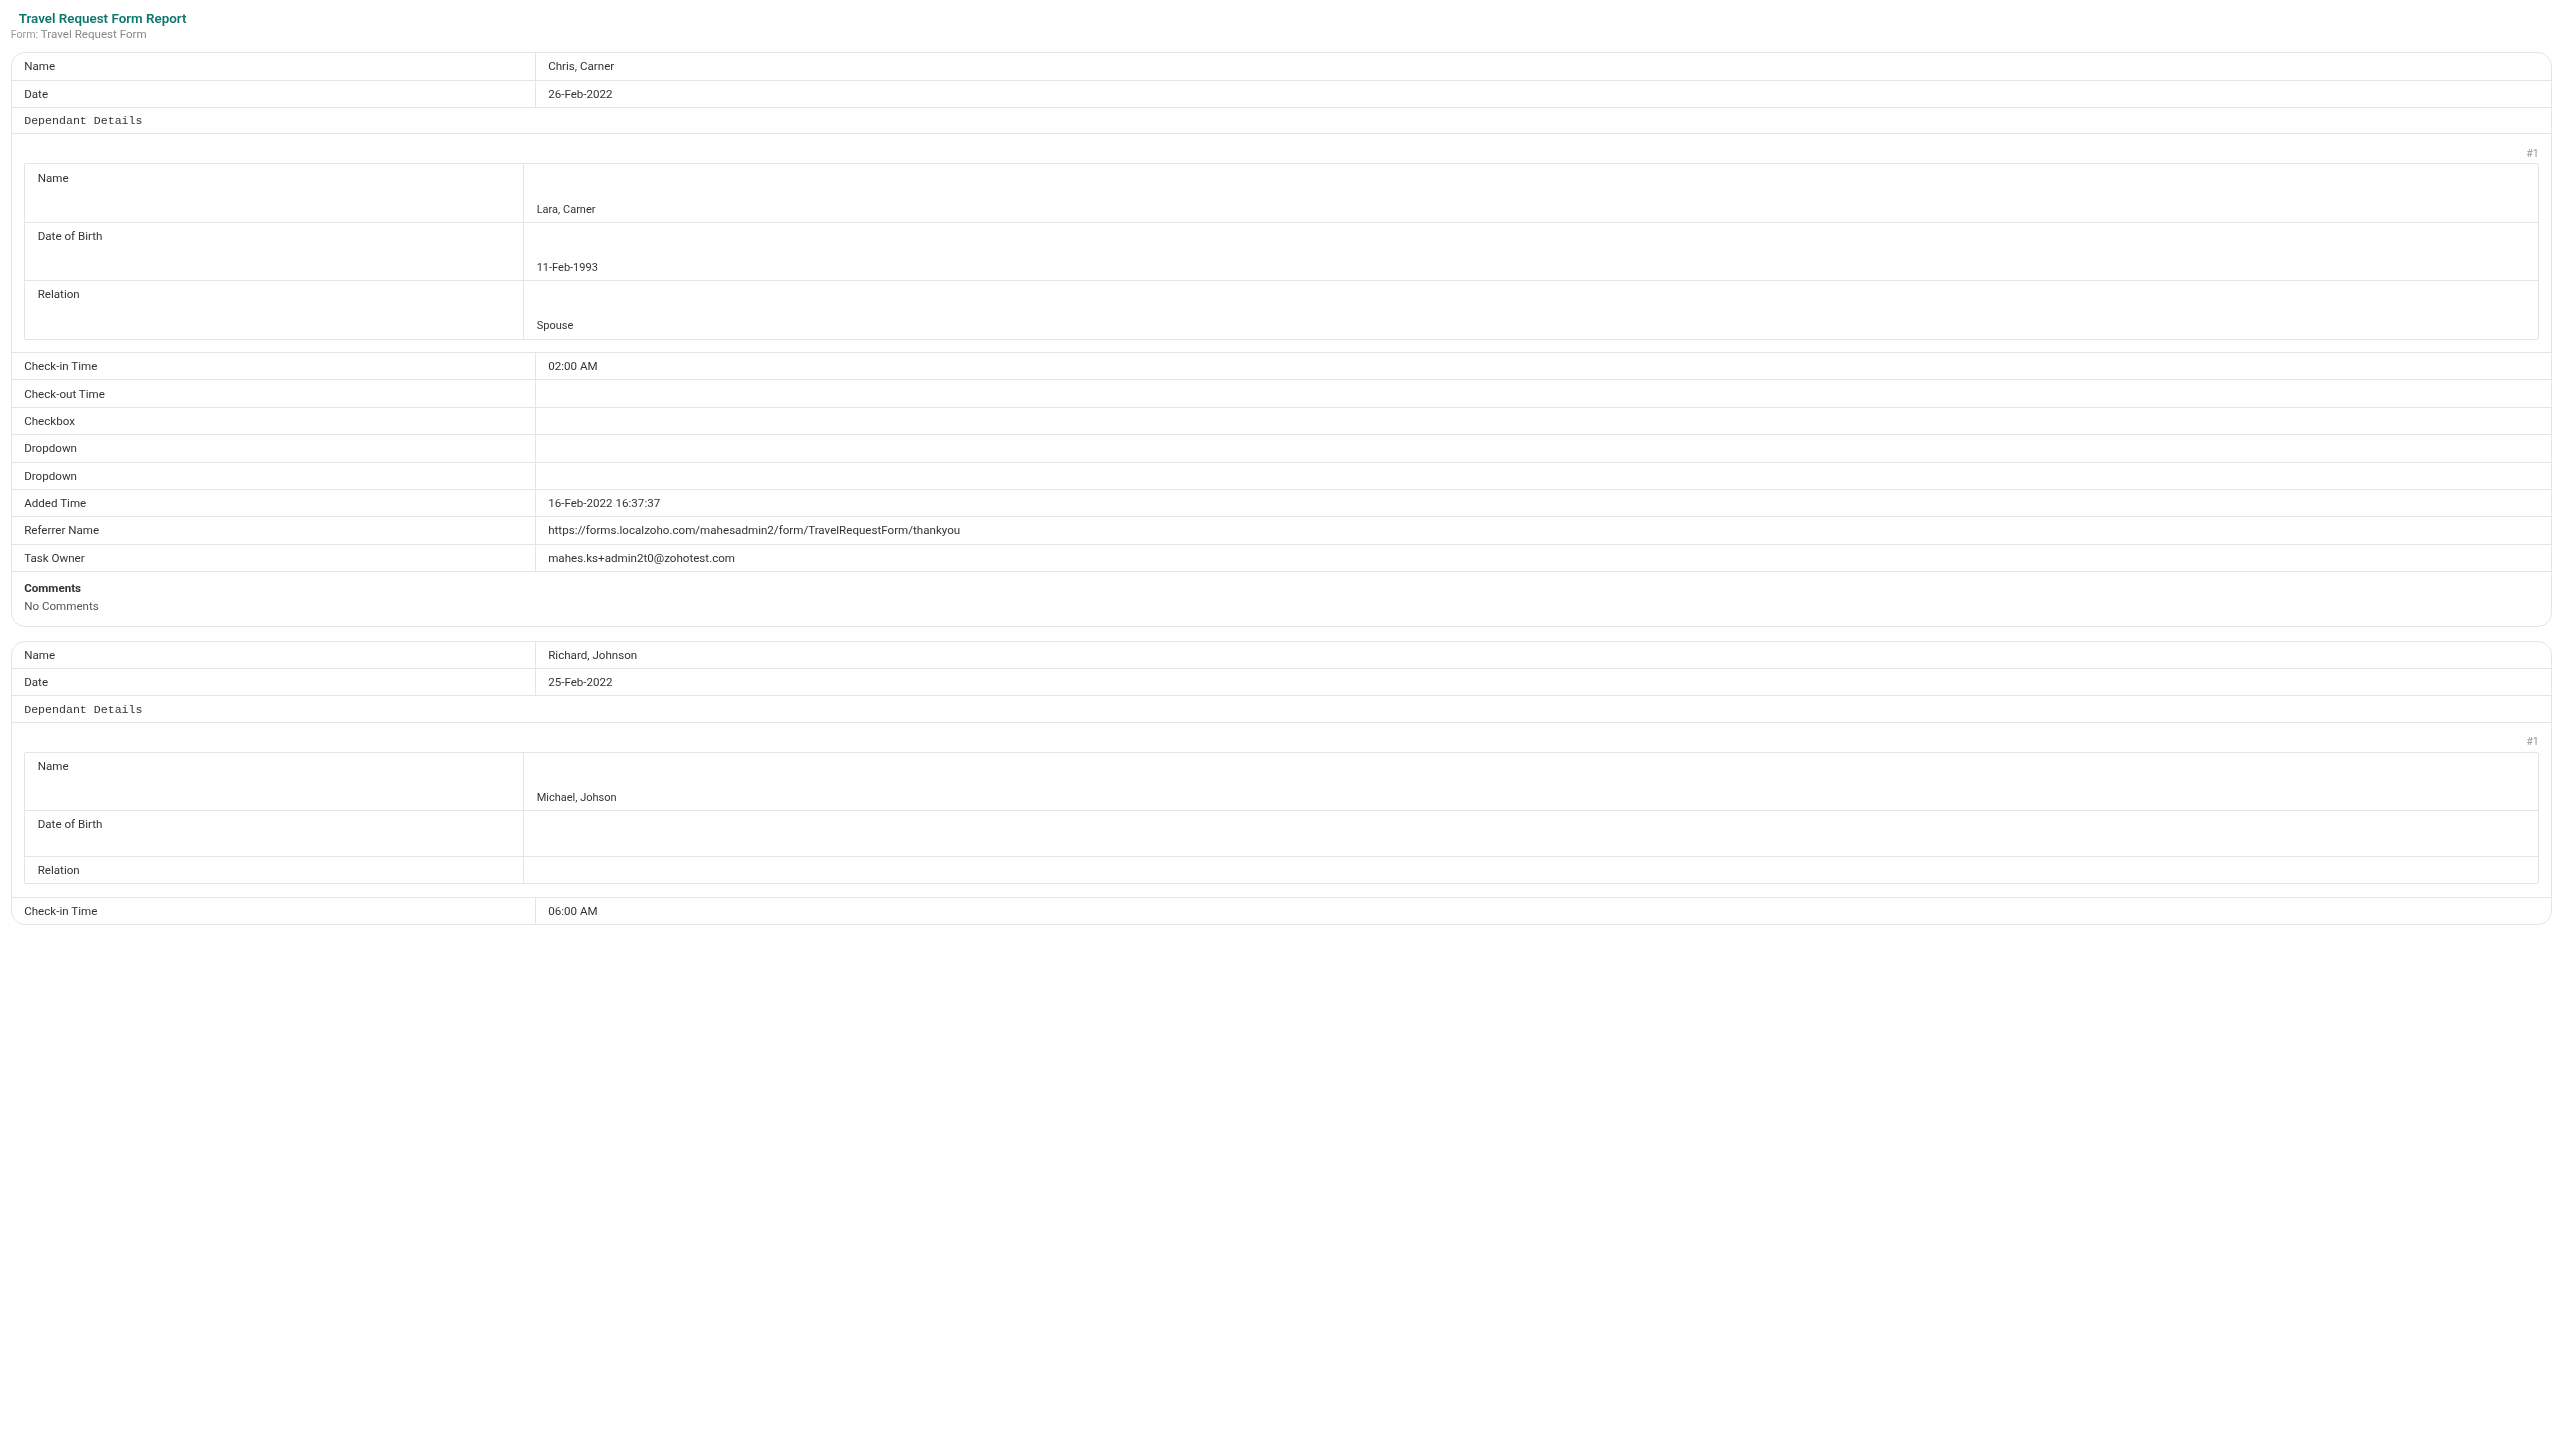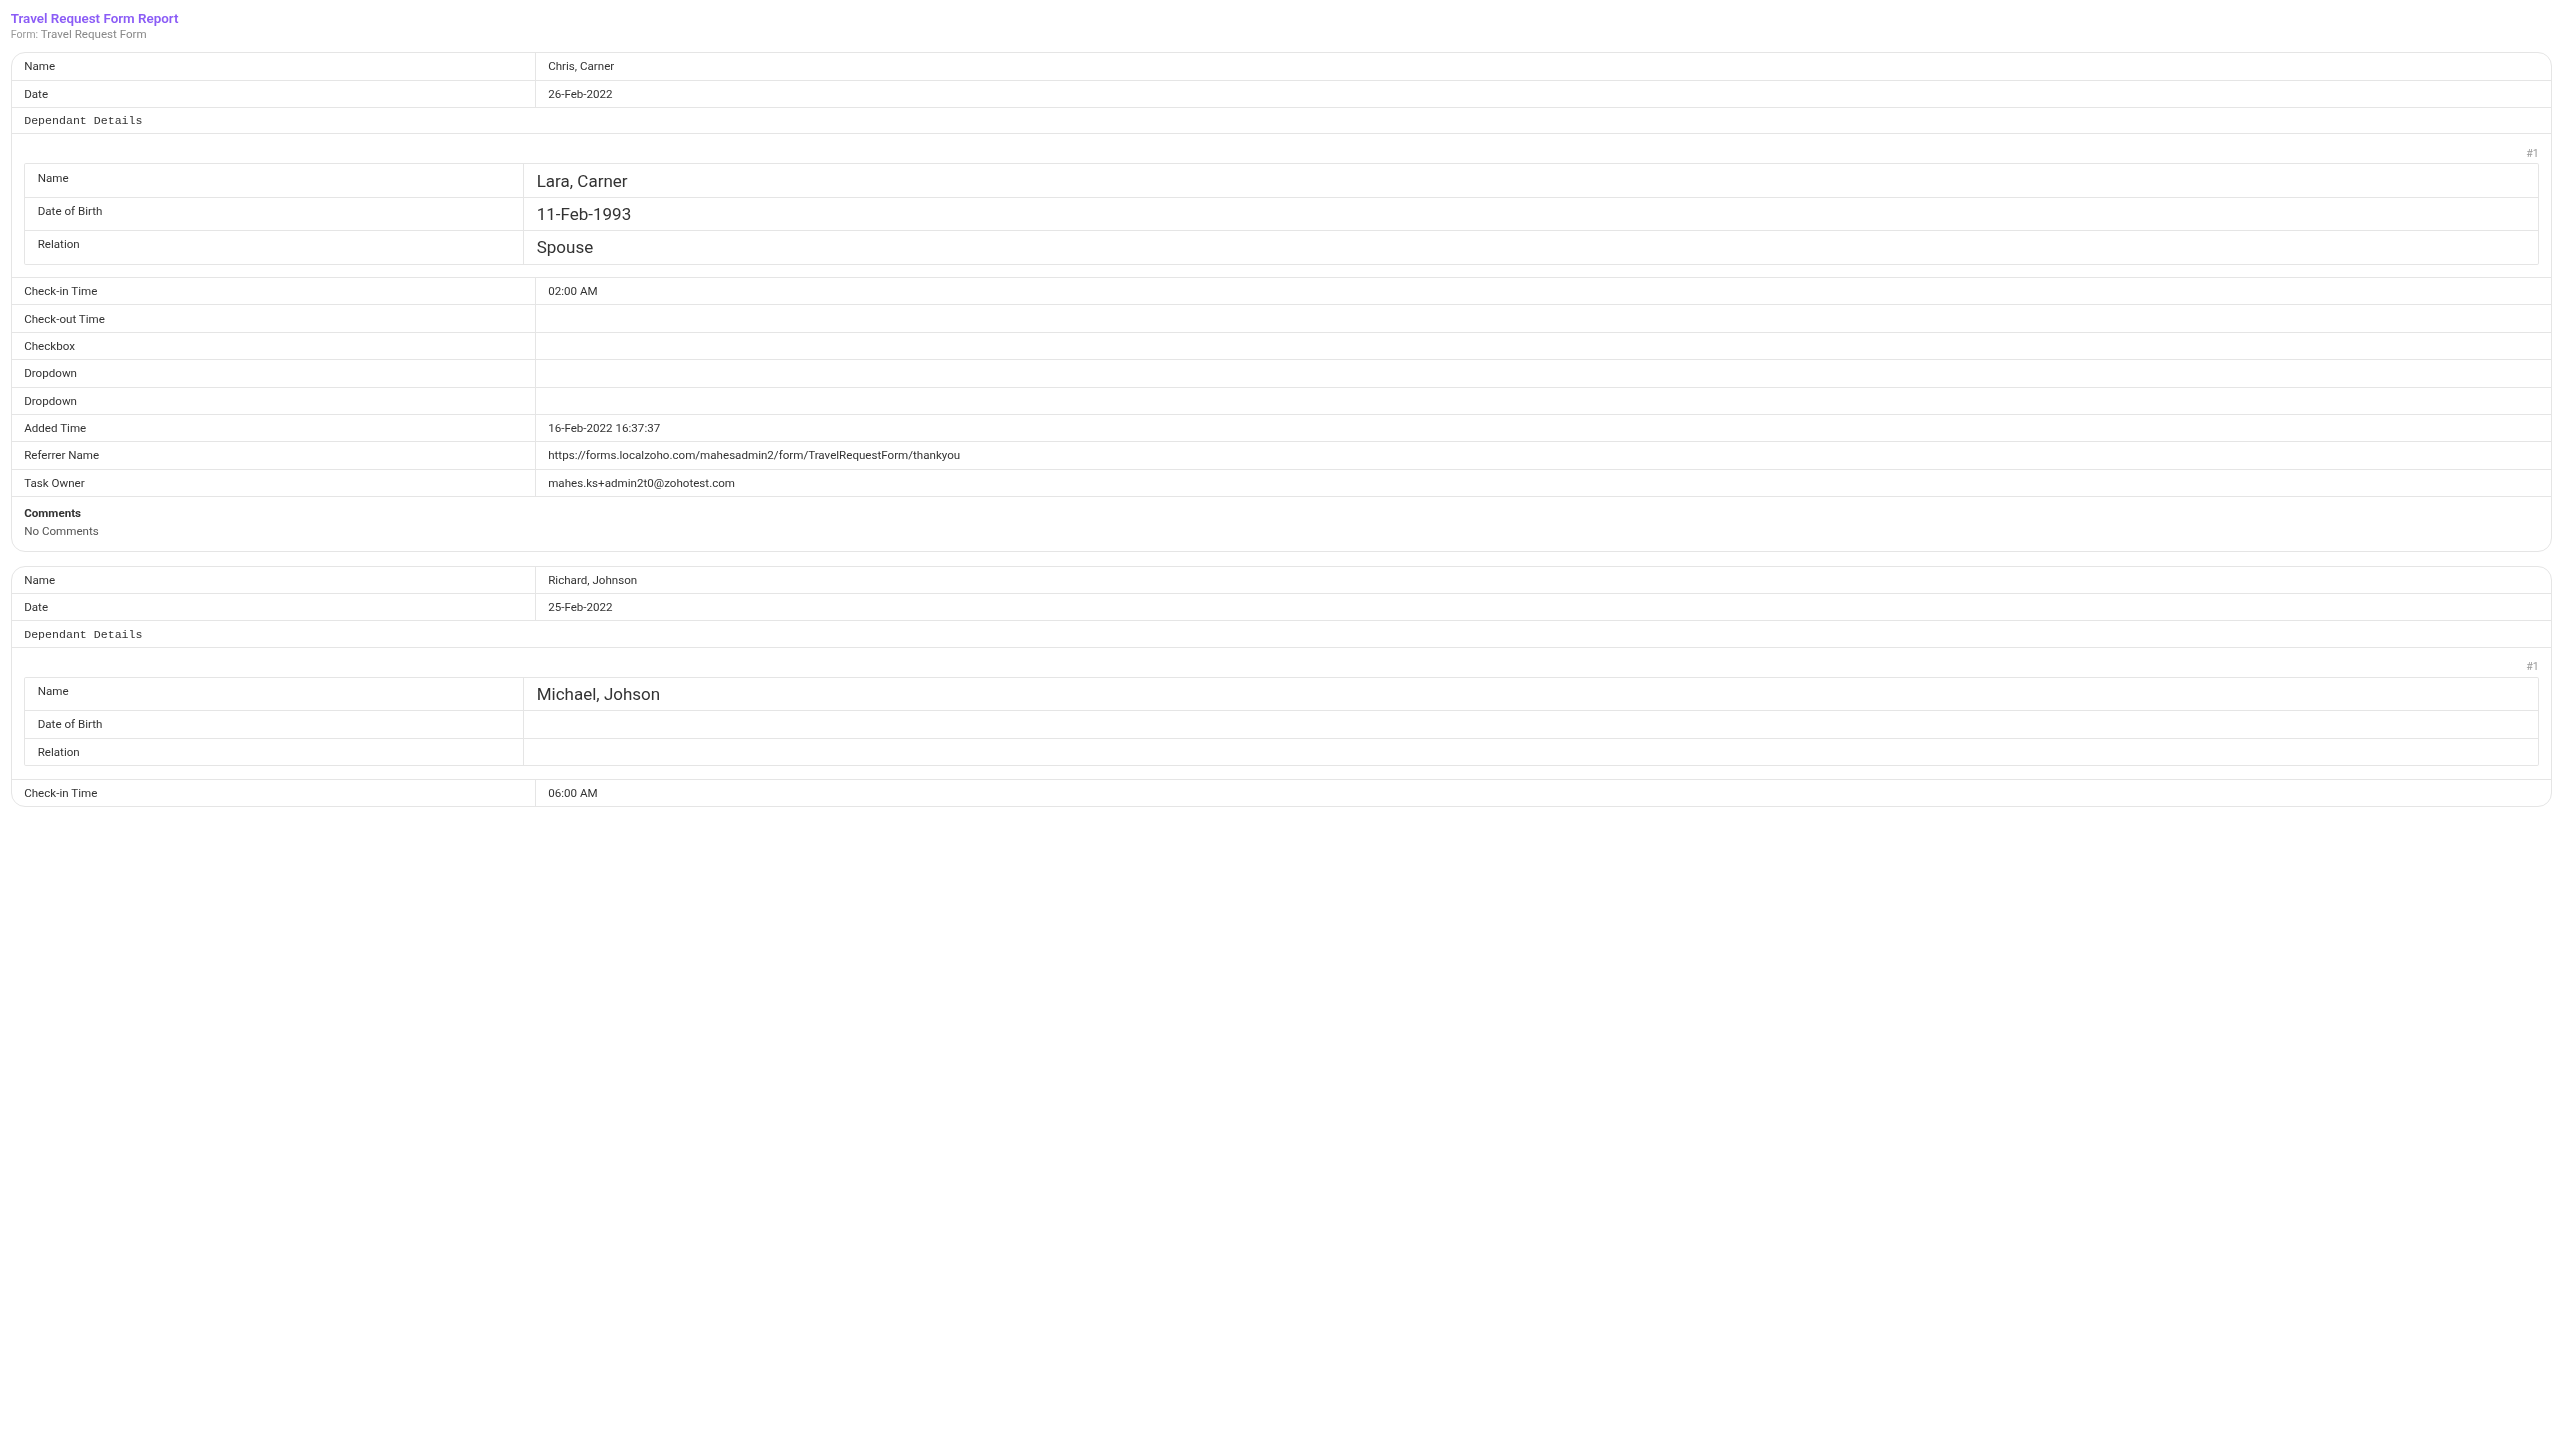--- a/index.html
+++ b/index.html
@@ -13,22 +13,23 @@
       color: #333333;
       font-size: 11.6px;
       padding: 10.7px;
     }
     .header {
       margin-bottom: 10.7px;
     }
     .page-title {
       font-size: 13.4px;
       font-weight: 600;
-      color: #8b5cf6;
+      color: #0f766e;
       margin-bottom: 1.8px;
+      margin-left: 8px;
     }
     .form-label {
       font-size: 10.7px;
       color: #999999;
     }
     .form-name {
       color: #888888;
     }
     .record {
       border: 0.9px solid #e5e5e5;
@@ -95,21 +96,22 @@
       flex-shrink: 0;
       padding: 6.2px 12.5px;
       border-right: 0.9px solid #e5e5e5;
       color: #333333;
       font-size: 11.6px;
     }
     .sub-value {
       flex: 1;
       padding: 6.2px 12.5px;
       color: #333333;
-      font-size: 17px;
+      font-size: 11px;
+      margin-top: 32px;
     }
     .comments-section {
       padding: 9px 12.5px 12.5px 12.5px;
     }
     .comments-title {
       font-weight: 700;
       font-size: 11.6px;
       color: #333333;
       margin-bottom: 4px;
     }

